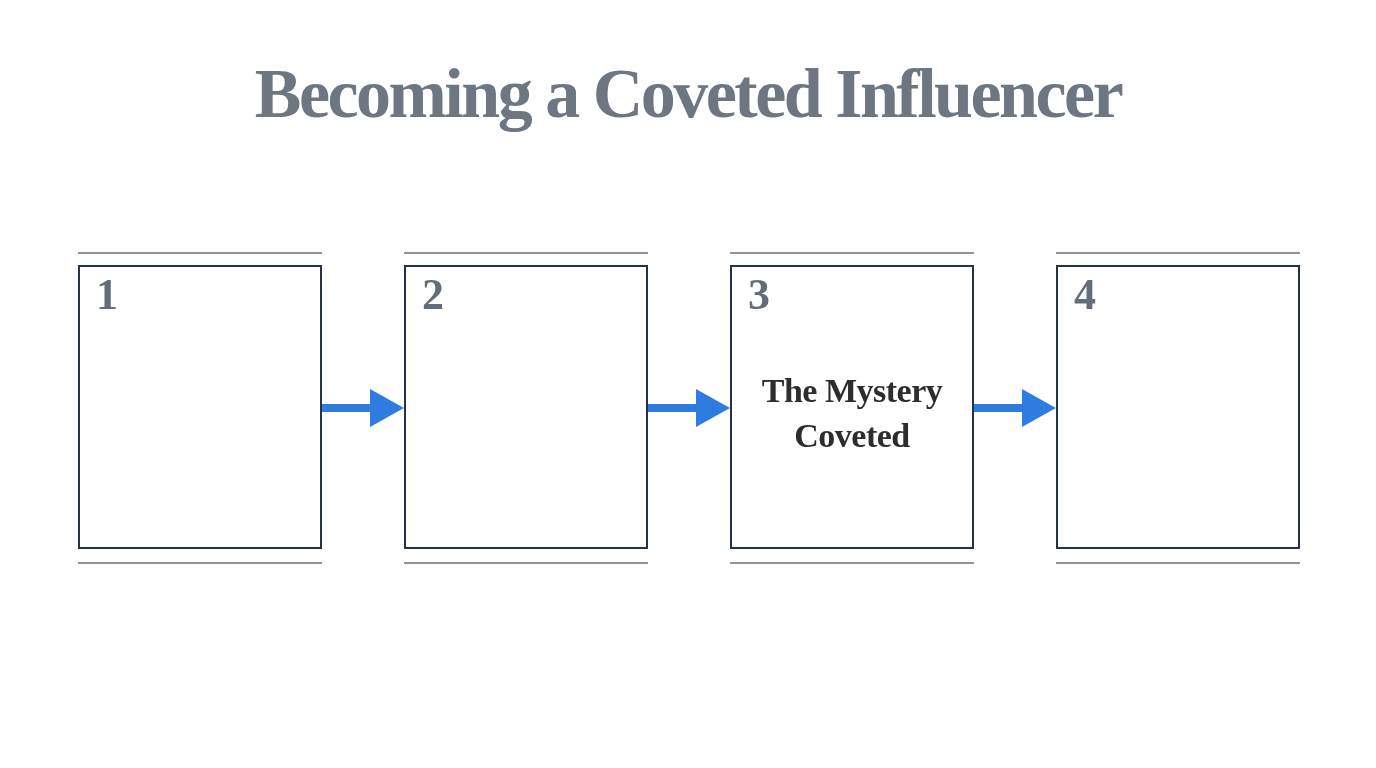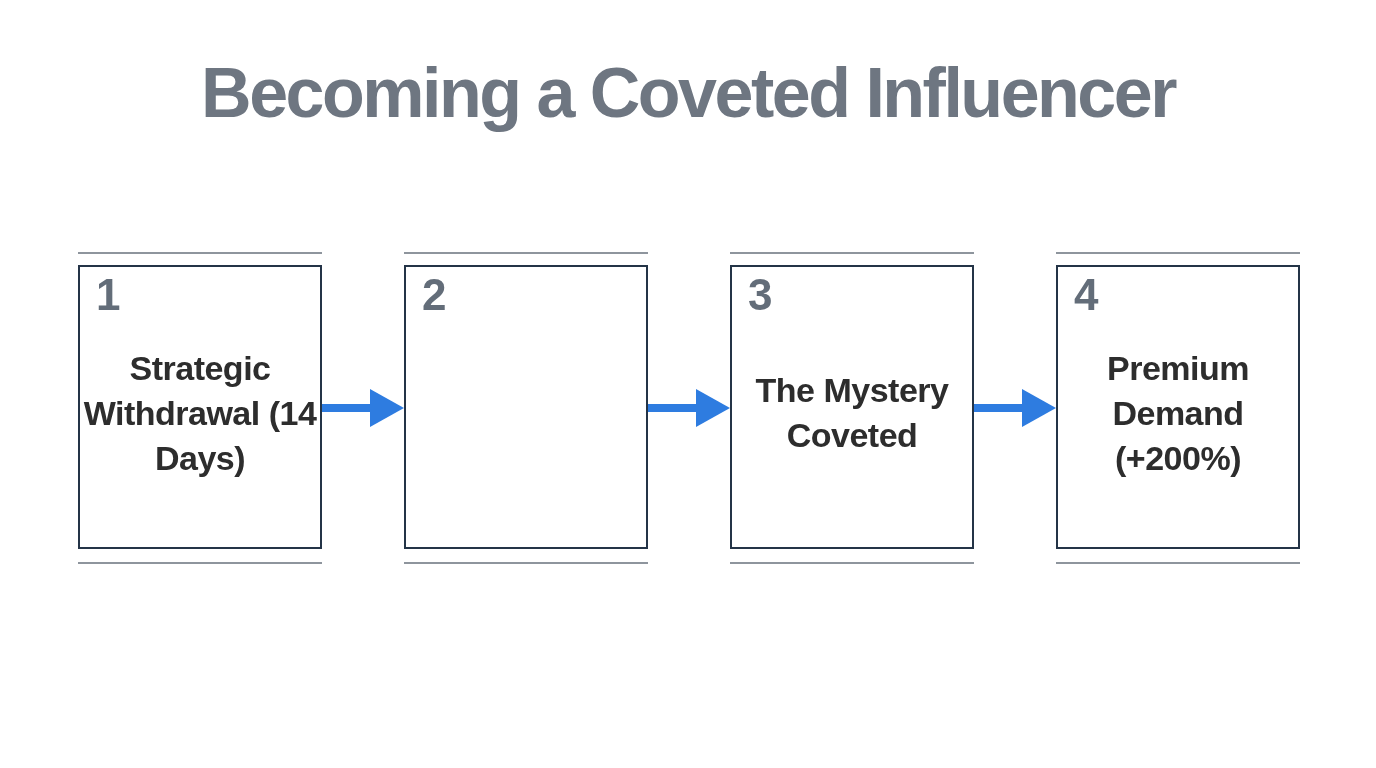--- a/index.html
+++ b/index.html
@@ -2,21 +2,21 @@
 <html style="--background: #ffffff; --title_text: #6e7681; --step_number: #636d79; --box_border: #243447; --box_text: #2d2d2d; --divider_line: #8e959d; --arrow: #2e7ce0;"><head>
 <meta charset="utf-8">
 <style>
   html, body { margin: 0; padding: 0; background: #ffffff; }
   .stage {
     position: relative;
     width: 1376px;
     height: 744px;
     background: var(--background, #ffffff);
     overflow: hidden;
-    font-family: Liberation Sans, sans-serif;
+    font-family: Liberation Serif, serif;
   }
   .slide-title {
     position: absolute;
     top: 55px;
     left: 0;
     width: 100%;
     text-align: center;
     font-size: 70px;
     font-weight: 700;
     letter-spacing: -2.5px;
@@ -85,21 +85,20 @@
 <div class="stage">
 
   <div class="slide-title">Becoming a Coveted Influencer</div>
 
   <div class="flow">
 
     <div class="step-col">
       <div class="divider"></div>
       <div class="step-box">
         <div class="step-number">1</div>
-        <div class="step-label">Strategic Withdrawal (14 Days)</div>
       </div>
       <div class="divider"></div>
     </div>
 
     <div class="arrow-cell">
       <svg width="82" height="44" viewBox="0 0 82 44">
         <rect x="0" y="18" width="54" height="8" fill="#2e7ce0"></rect>
         <polygon points="48,3 82,22 48,41" fill="#2e7ce0"></polygon>
       </svg>
     </div>
@@ -132,19 +131,18 @@
       <svg width="82" height="44" viewBox="0 0 82 44">
         <rect x="0" y="18" width="54" height="8" fill="#2e7ce0"></rect>
         <polygon points="48,3 82,22 48,41" fill="#2e7ce0"></polygon>
       </svg>
     </div>
 
     <div class="step-col">
       <div class="divider"></div>
       <div class="step-box">
         <div class="step-number">4</div>
-        <div class="step-label">Premium Demand (+200%)</div>
       </div>
       <div class="divider"></div>
     </div>
 
   </div>
 </div>
 
 </body></html>

